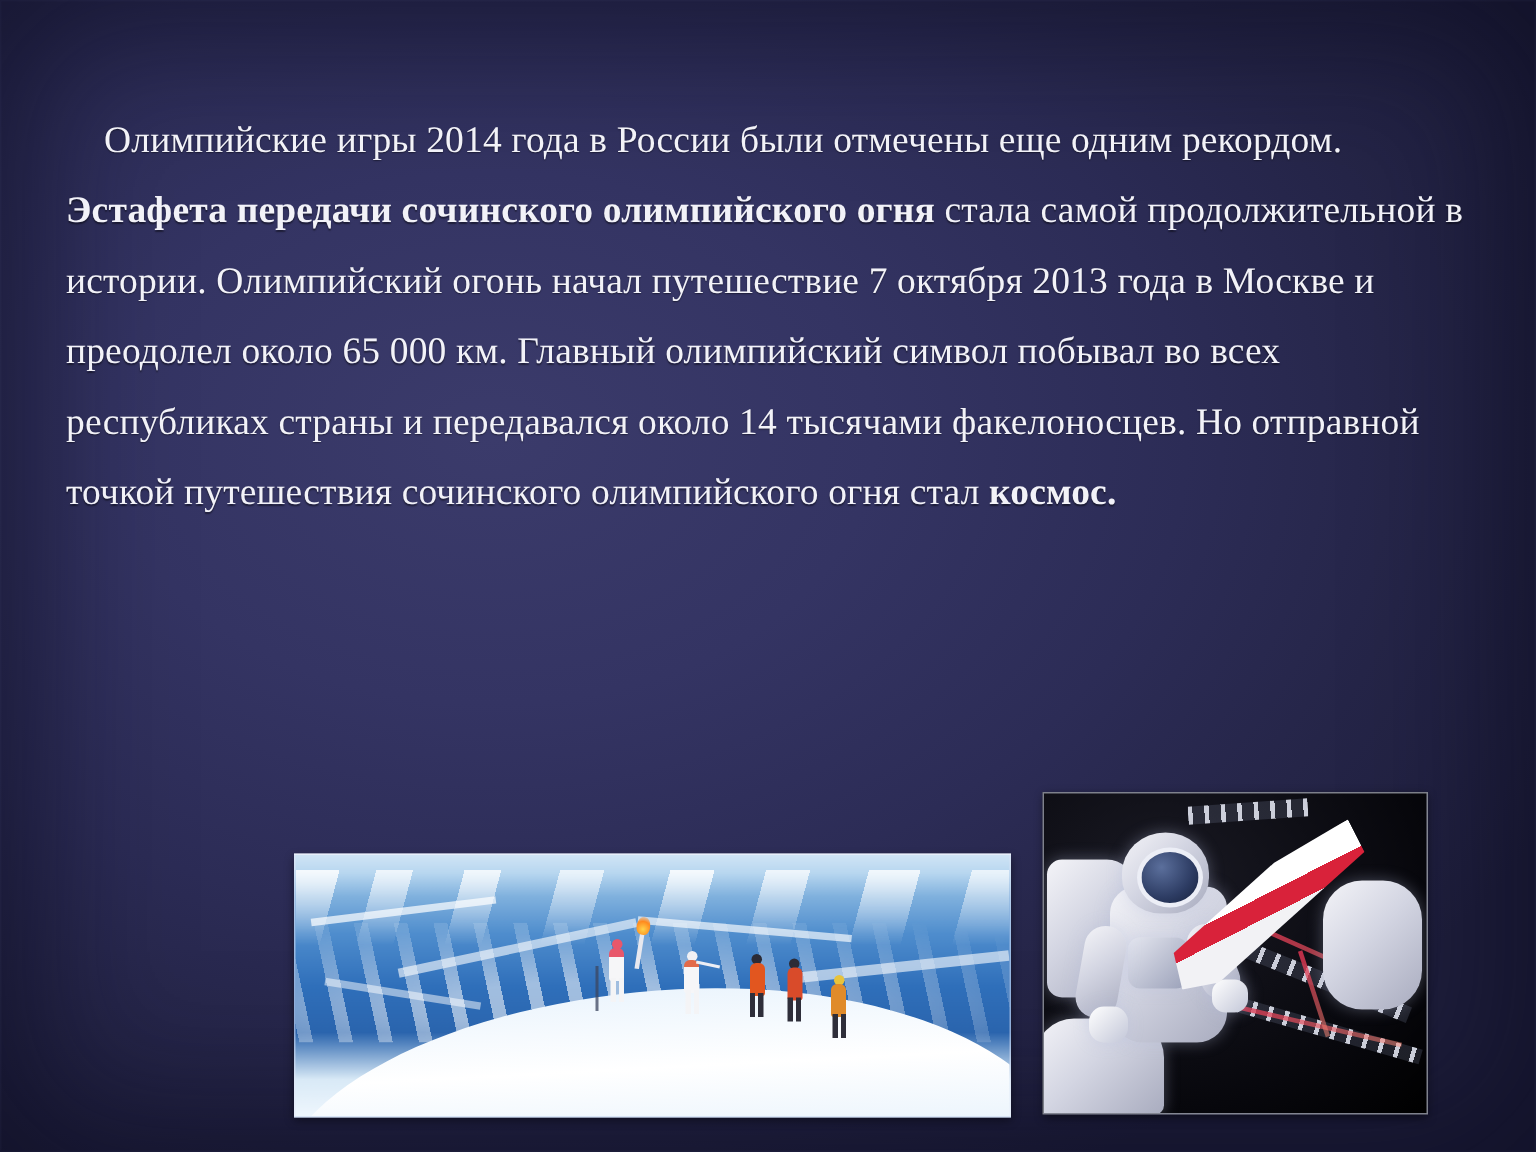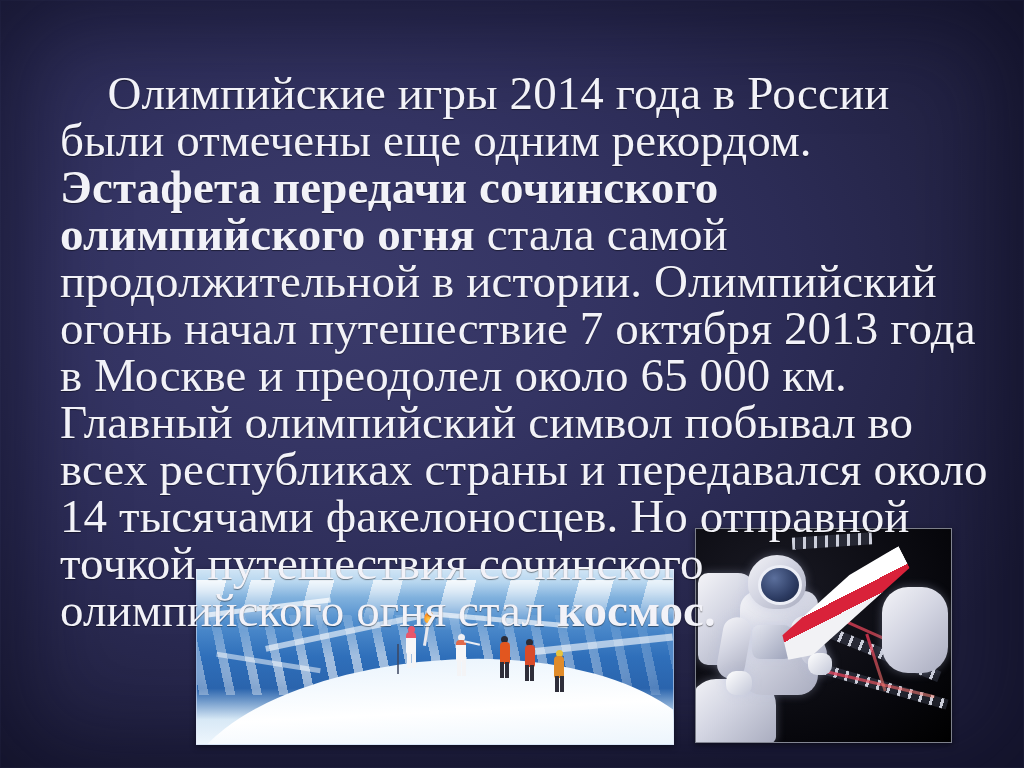--- a/index.html
+++ b/index.html
@@ -23,25 +23,25 @@
     content: "";
     position: absolute;
     inset: 0;
     pointer-events: none;
     box-shadow: inset 0 0 90px 26px rgba(10,10,28,0.55),
                 inset 0 0 0 1px rgba(120,130,190,0.10);
   }
 
   .body-text {
     position: absolute;
-    left: 60px;
+    left: 44px;
     top: 23px;
     width: 934px;
     color: #f2f2f8;
-    font-size: 47px;
+    font-size: 25px;
     line-height: 47px;
     letter-spacing: 0.1px;
     text-shadow: 0 1px 1px rgba(0,0,0,0.45);
     white-space: pre-wrap;
     z-index: 3;
   }
   .body-text b { font-weight: 700; }
 
   .photo {
     position: absolute;

